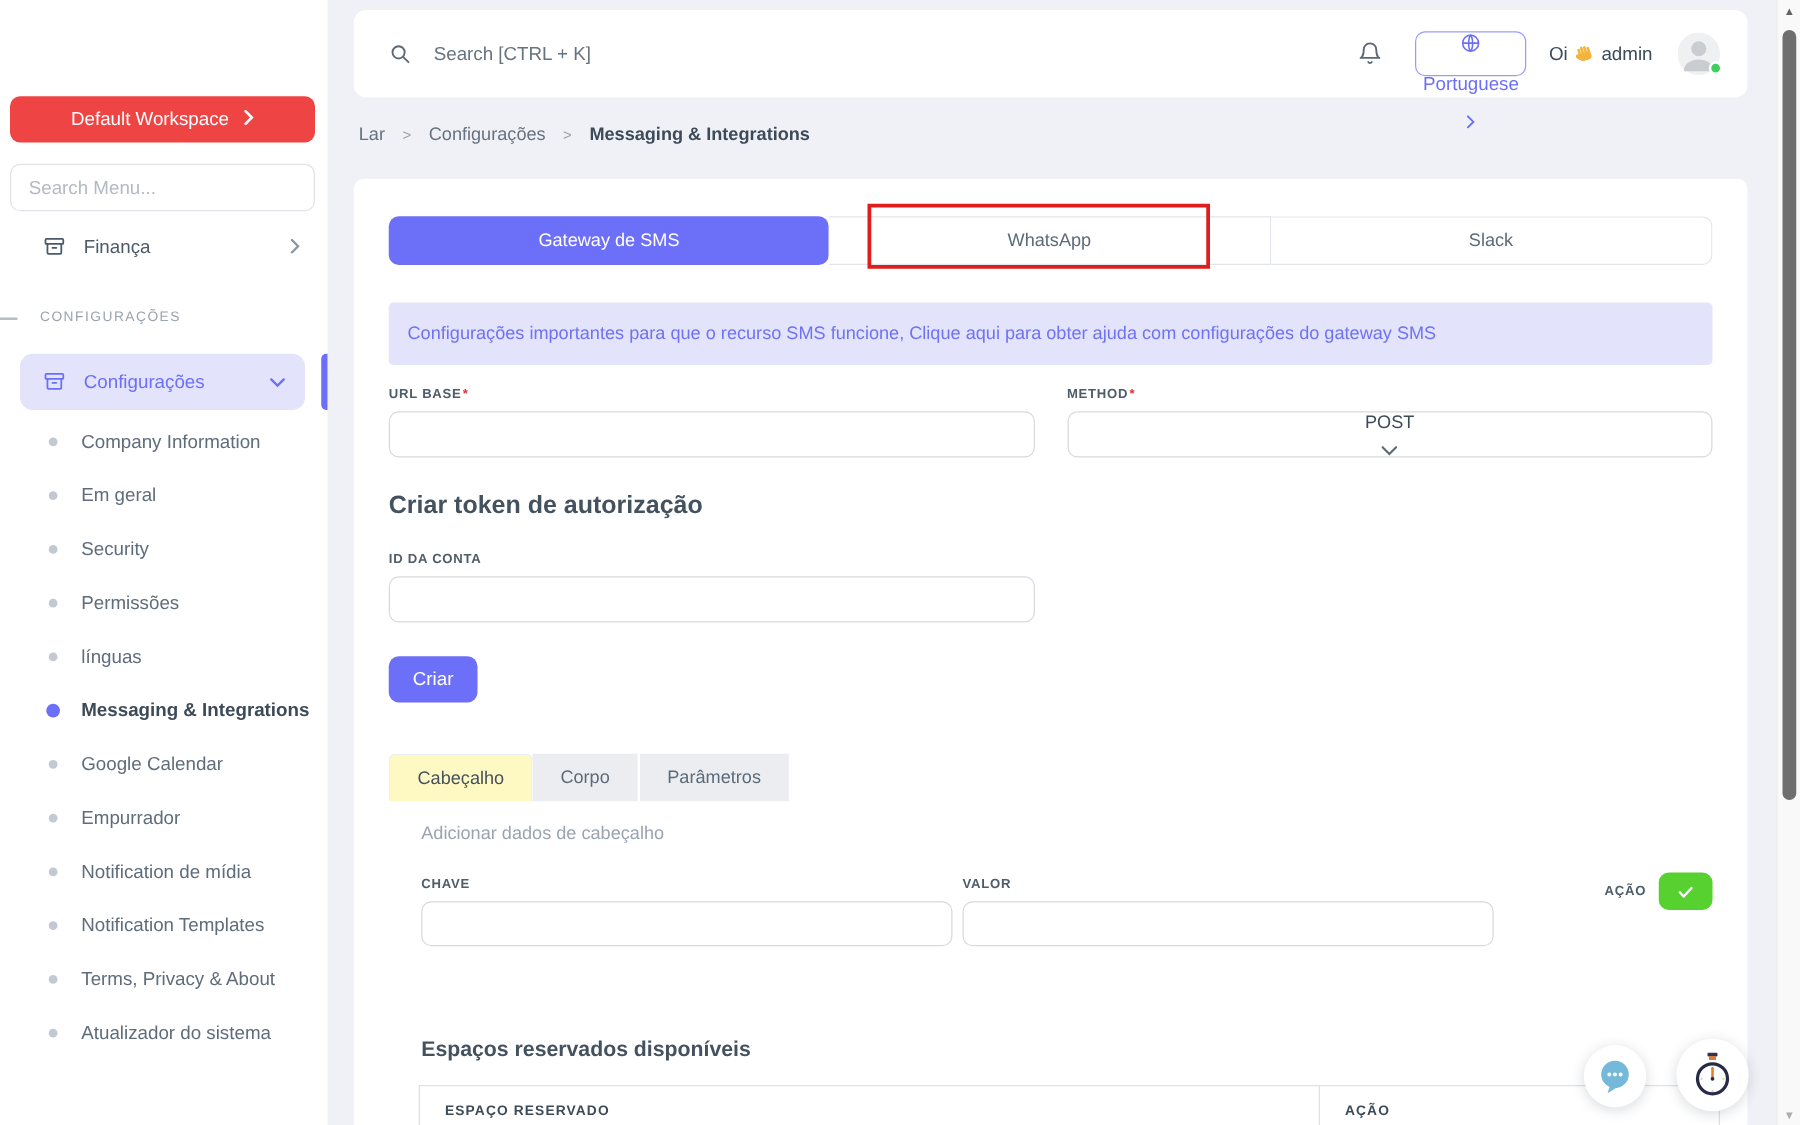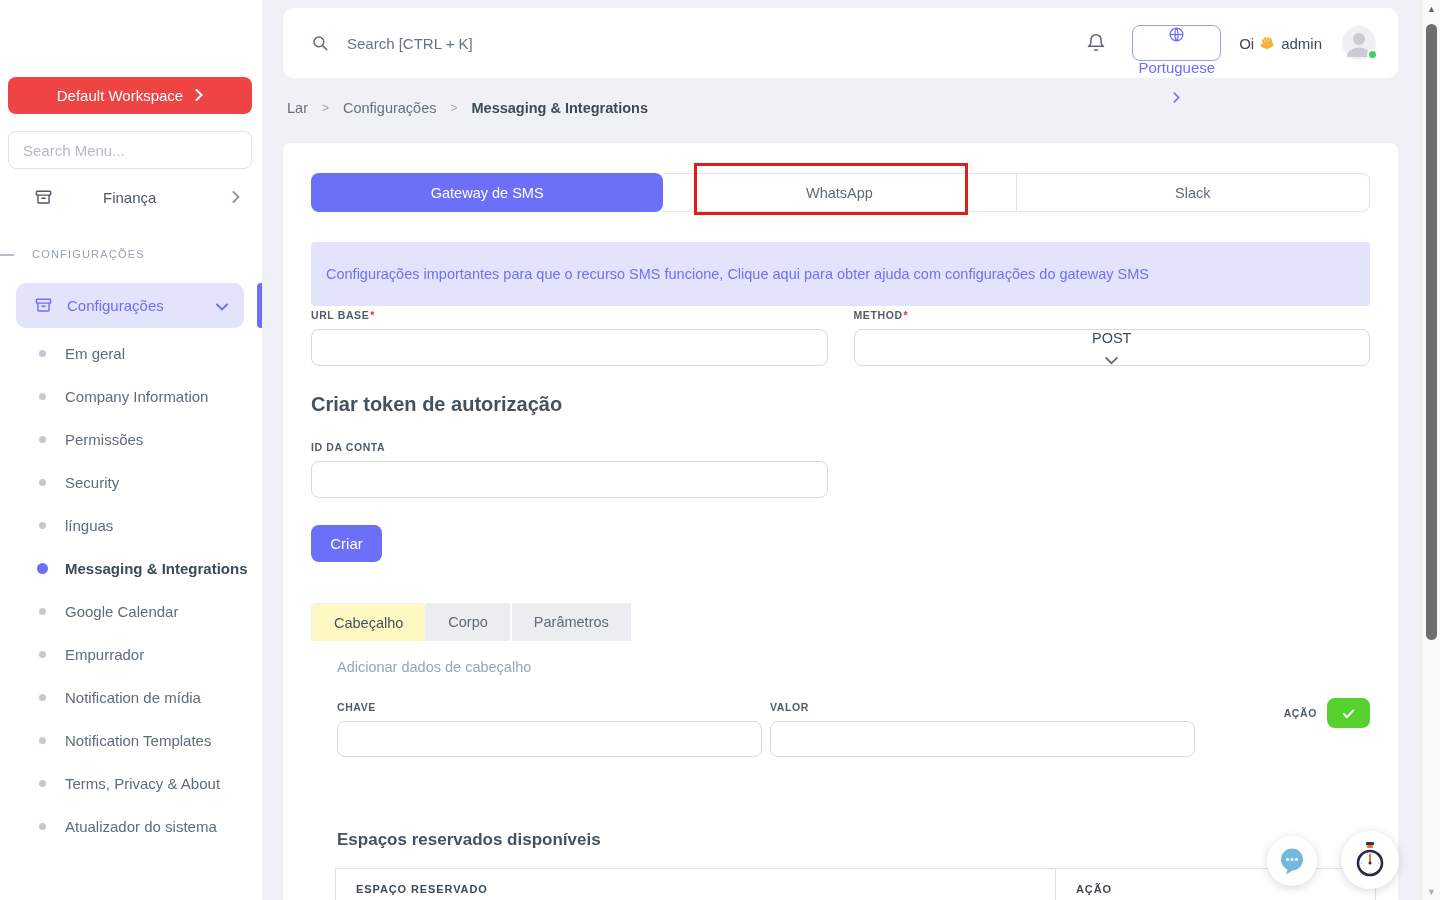--- a/index.html
+++ b/index.html
@@ -21,21 +21,21 @@
   }
   .menu-search {
     position:absolute; left:8px; top:131px; width:244px; height:38px;
     border:1px solid #dfe3e8; border-radius:8px; padding:0 14px;
     font-size:15px; font-family:inherit; color:#5c6a79; background:#fff;
   }
   .menu-search::placeholder { color:#b3bac3; }
   .nav-row {
     position:absolute; left:0; width:262px; height:40px;
     display:flex; align-items:center; padding:0 22px 0 34px;
-    font-size:15px; color:#4c5968; cursor:pointer;gap:36px;
+    font-size:15px; color:#4c5968; cursor:pointer;
   }
   .nav-row .nav-ico { display:flex; margin-right:14px; color:#4c5968; }
   .nav-row .spacer { flex:1; }
   .nav-row .chev { color:#8a939e; display:flex; }
   .section-dash { position:absolute; left:0; top:254px; width:14px; height:2px; background:#b6bdc6; }
   .section-label {
     position:absolute; left:32px; top:248px; font-size:11px; letter-spacing:1.2px;
     color:#9aa4af;
   }
   .settings-item {
@@ -97,21 +97,21 @@
     border:1px solid #e2e5e9; color:#5c6a79;
   }
   .seg.active { background:#6c6ff7; color:#fff; border:none; border-radius:8px; }
   .seg.mid { border-left:none; }
   .seg.last { border-left:none; border-radius:0 8px 8px 0; }
   .red-box {
     position:absolute; left:411px; top:20px; width:274px; height:52px;
     border:3px solid #e11c1c; z-index:5; pointer-events:none;
   }
   .banner {
-    position:absolute; left:28px; top:99px; width:1059px; height:64px;
+    position:absolute; left:28px; top:99px; width:1059px; height:50px;
     background:#e3e3fc; border-radius:4px; display:flex; align-items:center;
     padding:0 15px; font-size:14.5px; color:#6e72f3;
   }
   .form-row { position:absolute; left:28px; width:1059px; display:grid; grid-template-columns:1fr 1fr; column-gap:26px; }
   .row1 { top:166px; }
   .row2 { top:298px; }
   .field-label {
     font-size:10.5px; letter-spacing:0.6px; color:#4f5c6a; font-weight:bold; margin-bottom:8px;
   }
   .req { color:#e03131; margin-left:1px; }
@@ -222,33 +222,33 @@
       <svg width="12" height="8" viewBox="0 0 12 8" fill="none" stroke="currentColor" stroke-width="1.8" stroke-linecap="round">
           <path d="M1 1.5l5 5 5-5"></path>
         </svg>
     </span>
   </div>
   <div class="active-bar"></div>
 
   <ul class="subnav" style="list-style:none;">
     <li class="subnav-item">
         <span class="dot"></span>
+        <span class="lbl">Company Information</span>
+      </li>
+    <li class="subnav-item">
+        <span class="dot"></span>
         <span class="lbl">Em geral</span>
       </li>
     <li class="subnav-item">
         <span class="dot"></span>
-        <span class="lbl">Company Information</span>
+        <span class="lbl">Security</span>
       </li>
     <li class="subnav-item">
         <span class="dot"></span>
         <span class="lbl">Permissões</span>
-      </li>
-    <li class="subnav-item">
-        <span class="dot"></span>
-        <span class="lbl">Security</span>
       </li>
     <li class="subnav-item">
         <span class="dot"></span>
         <span class="lbl">línguas</span>
       </li>
     <li class="subnav-item active">
         <span class="dot"></span>
         <span class="lbl">Messaging &amp; Integrations</span>
       </li>
     <li class="subnav-item">

